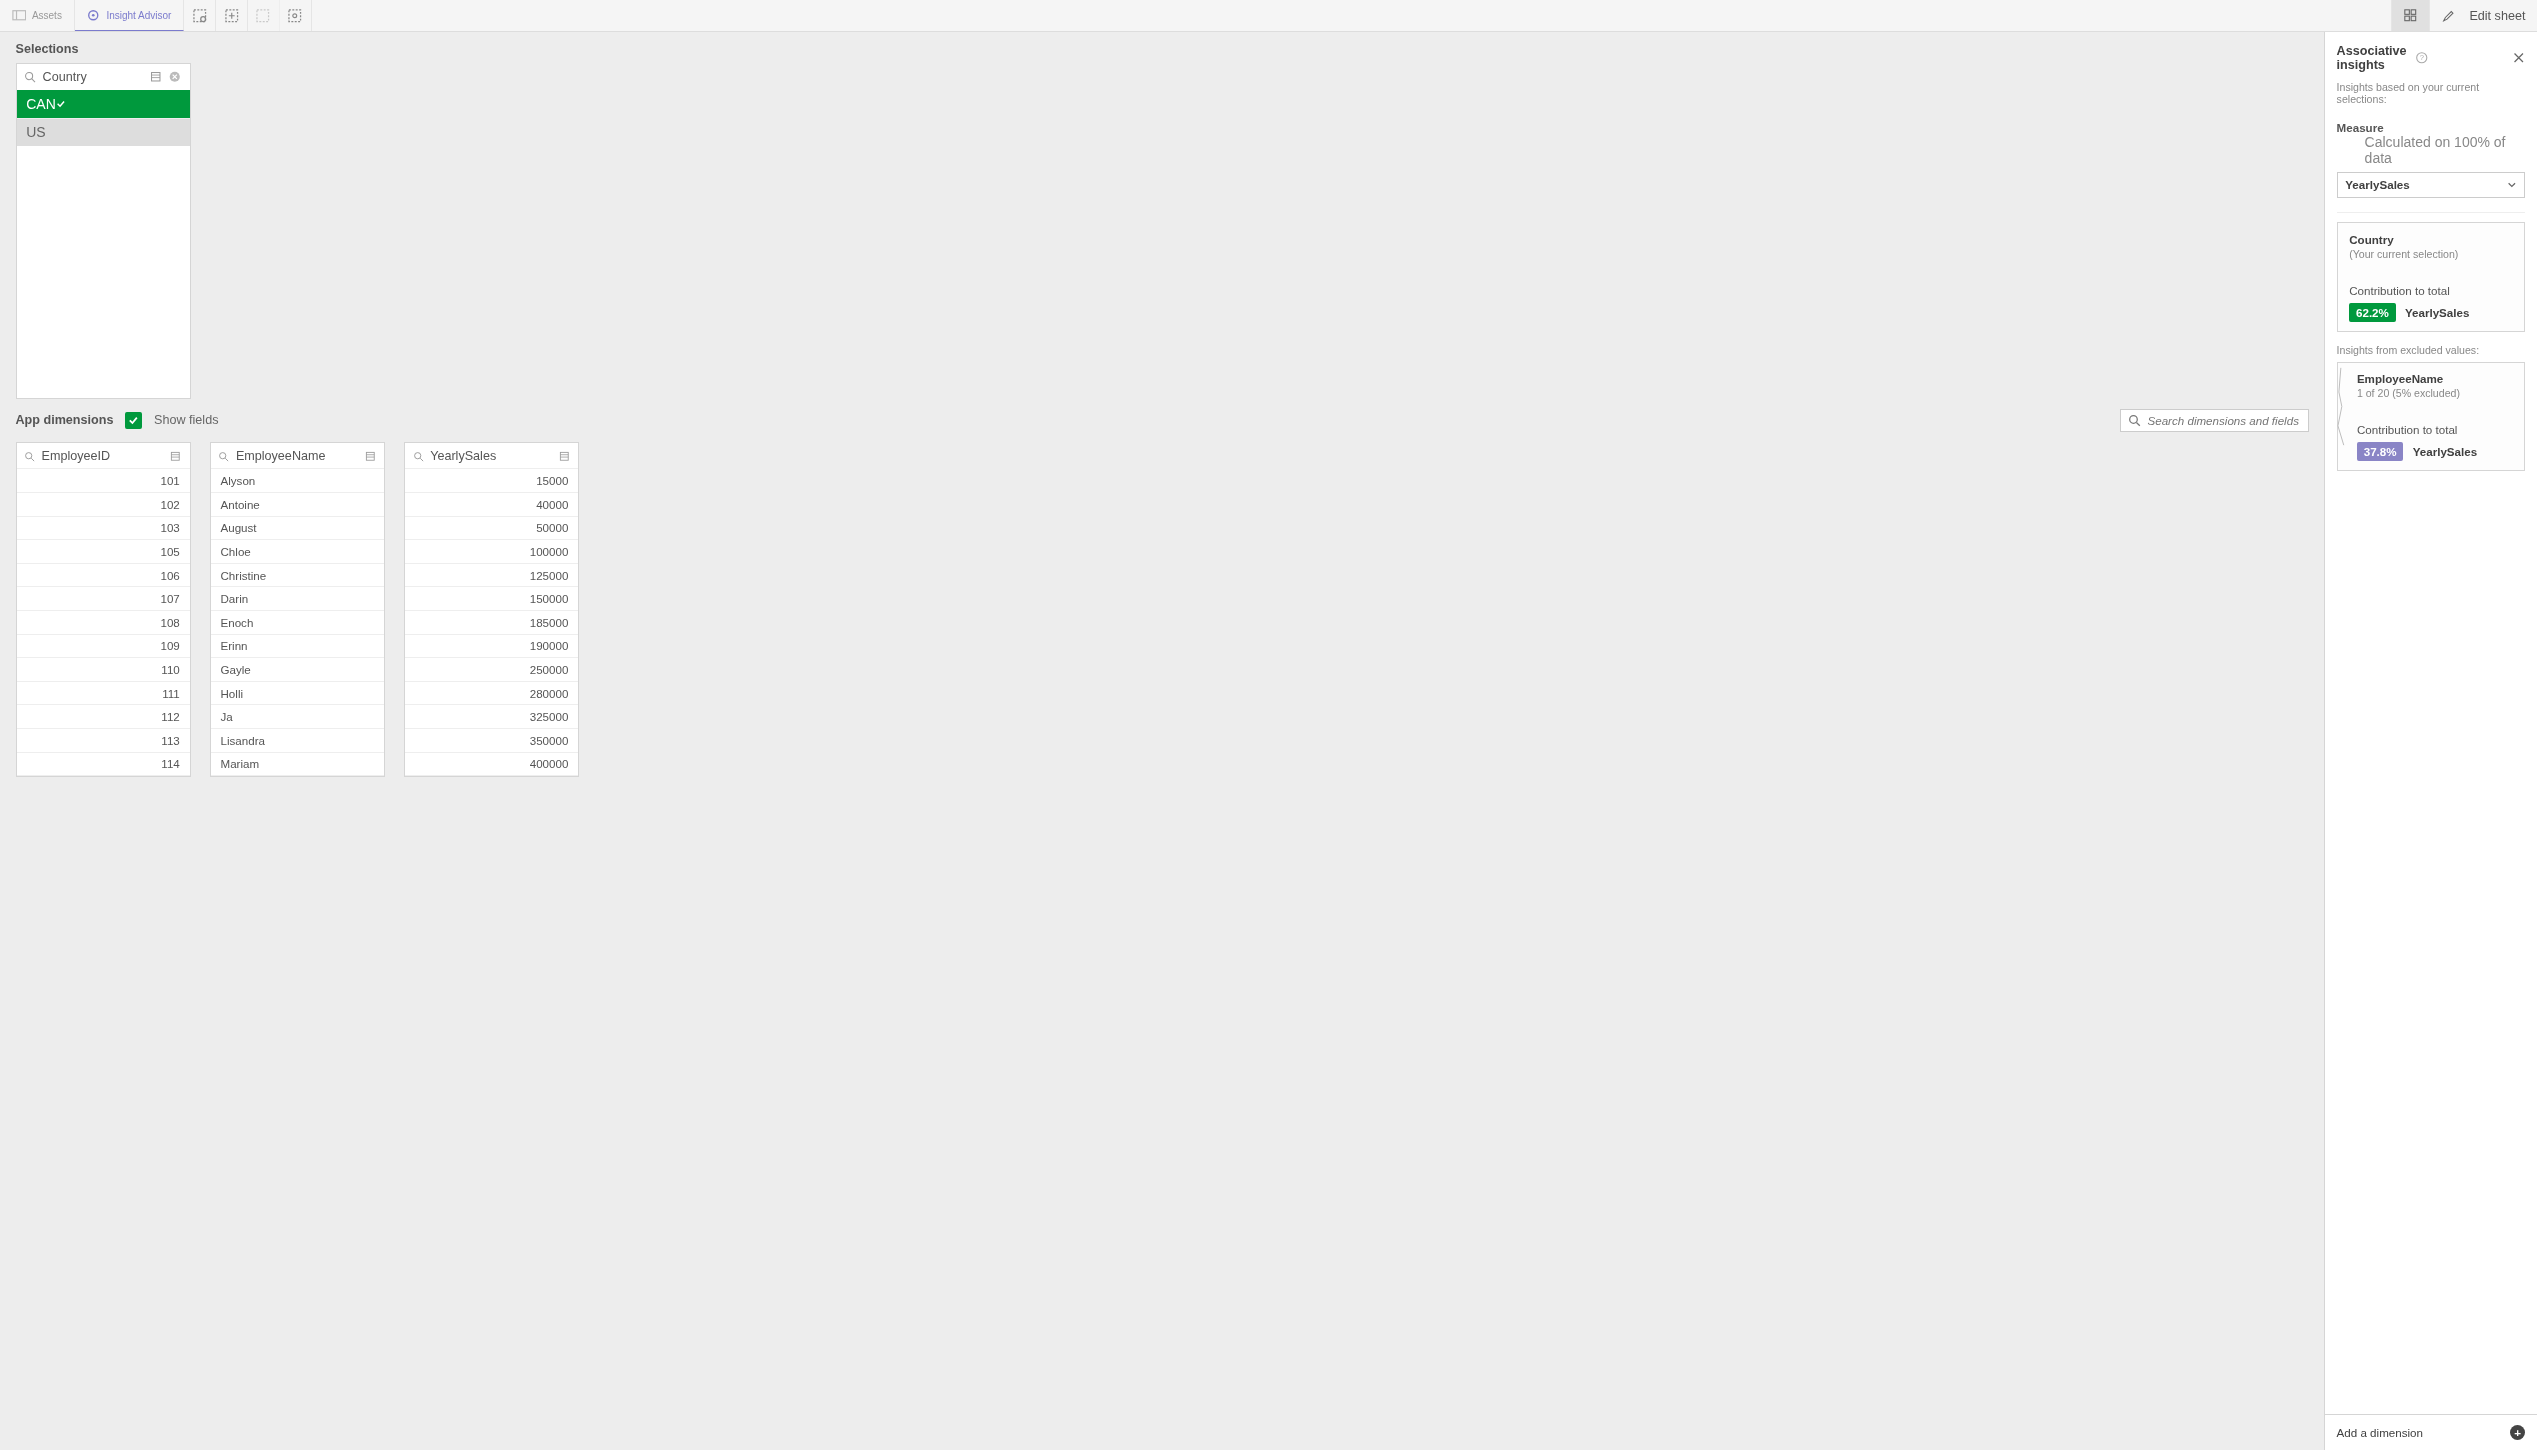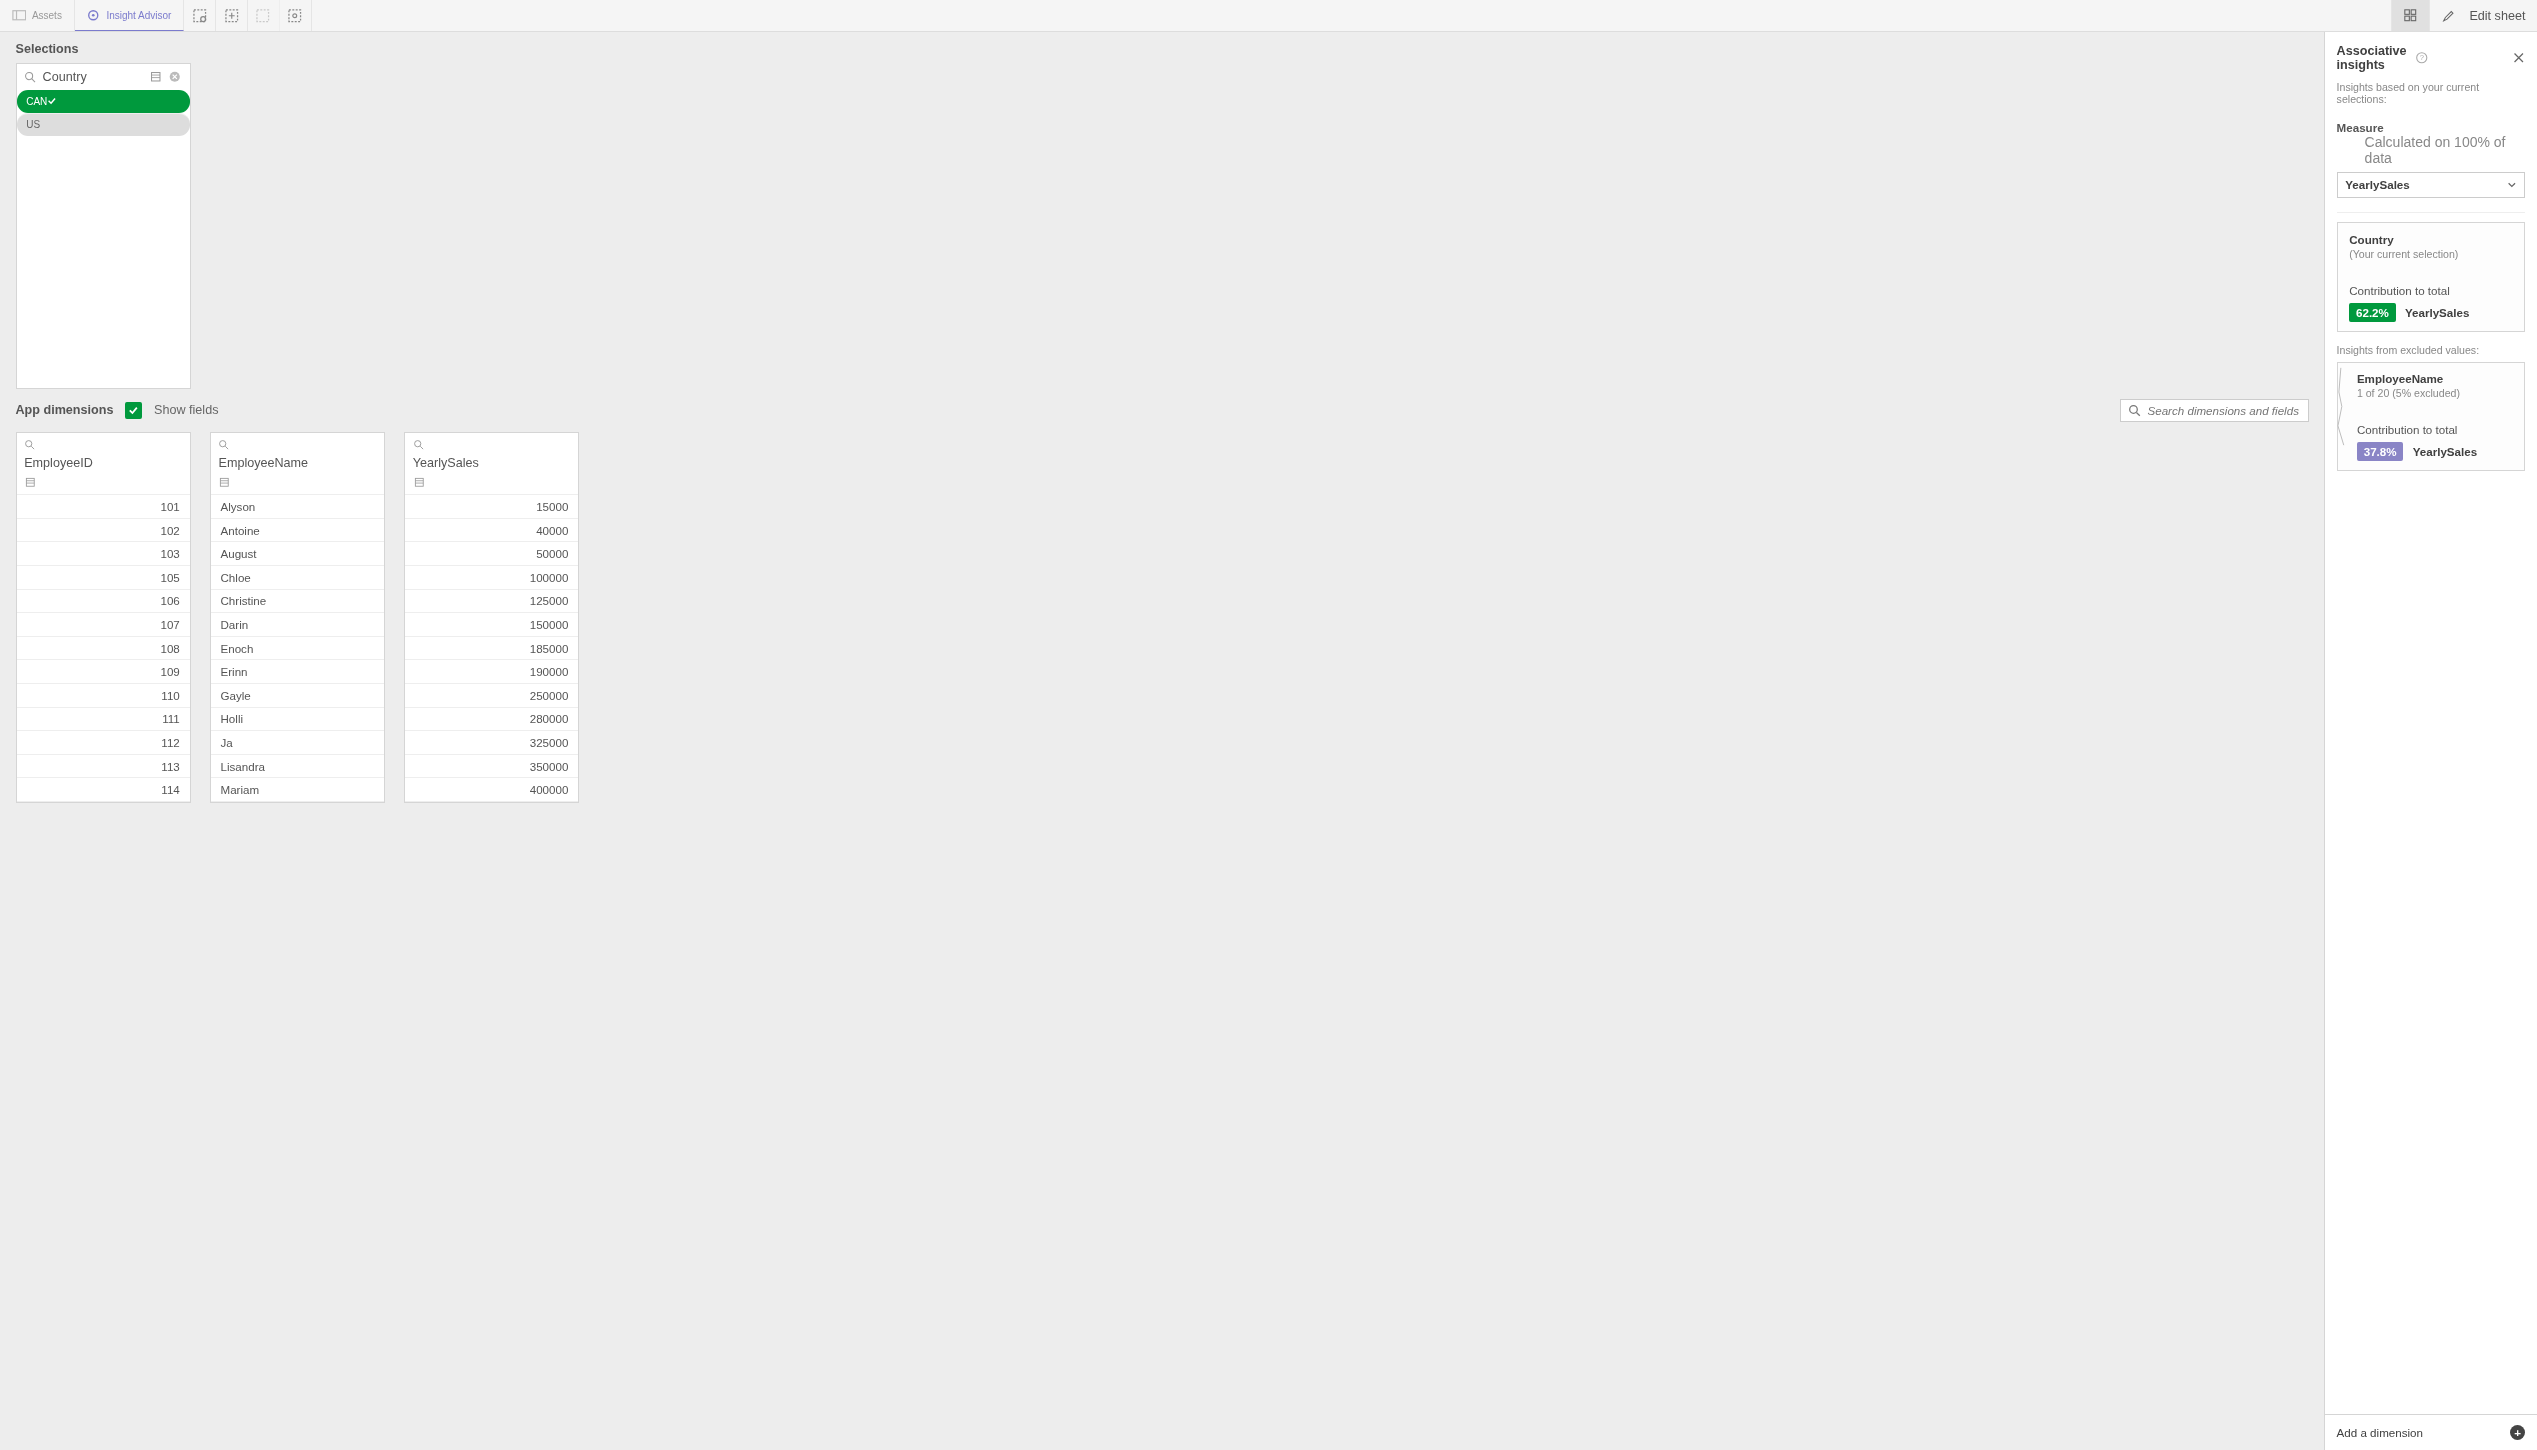--- a/index.html
+++ b/index.html
@@ -90,26 +90,25 @@
 .sel-card-title {
   flex: 1;
   font-size: 12.6px;
   color: #555;
 }
 .sel-card-icon {
   width: 13.5px; height: 13.5px; color: #999; cursor: pointer;
 }
 .sel-item {
   padding: 5.8px 9.7px;
-  font-size: 10px;
+  font-size: 14px;
   border-top: 1px solid #eee;
   display: flex;
   justify-content: flex-start;
   align-items: center;
-  border-radius: 11px;
 }
 .sel-item.selected {
   background: #00993d;
   color: #fff;
   border-top: none;
 }
 .sel-item.alt {
   background: #ddd;
   color: #666;
 }
@@ -155,25 +154,24 @@
   gap: 19.3px;
   padding: 0 15.5px;
 }
 .dim-card {
   width: 175px;
   background: #fff;
   border: 1px solid #d5d5d5;
 }
 .dim-card-head {
   display: flex;
-  align-items: flex-start;
+  align-items: flex-end;
   padding: 5.8px 7.7px;
   gap: 5.8px;
   border-bottom: 1px solid #eee;
-  flex-direction: column;
 }
 .dim-card-title { flex: 1; font-size: 12.6px; color: #555; font-weight: 500;}
 .dim-row {
   padding: 4.8px 9.7px;
   font-size: 11.6px;
   border-bottom: 1px solid #eee;
   color: #555;
 }
 .dim-row.right-align { text-align: right; }
 

